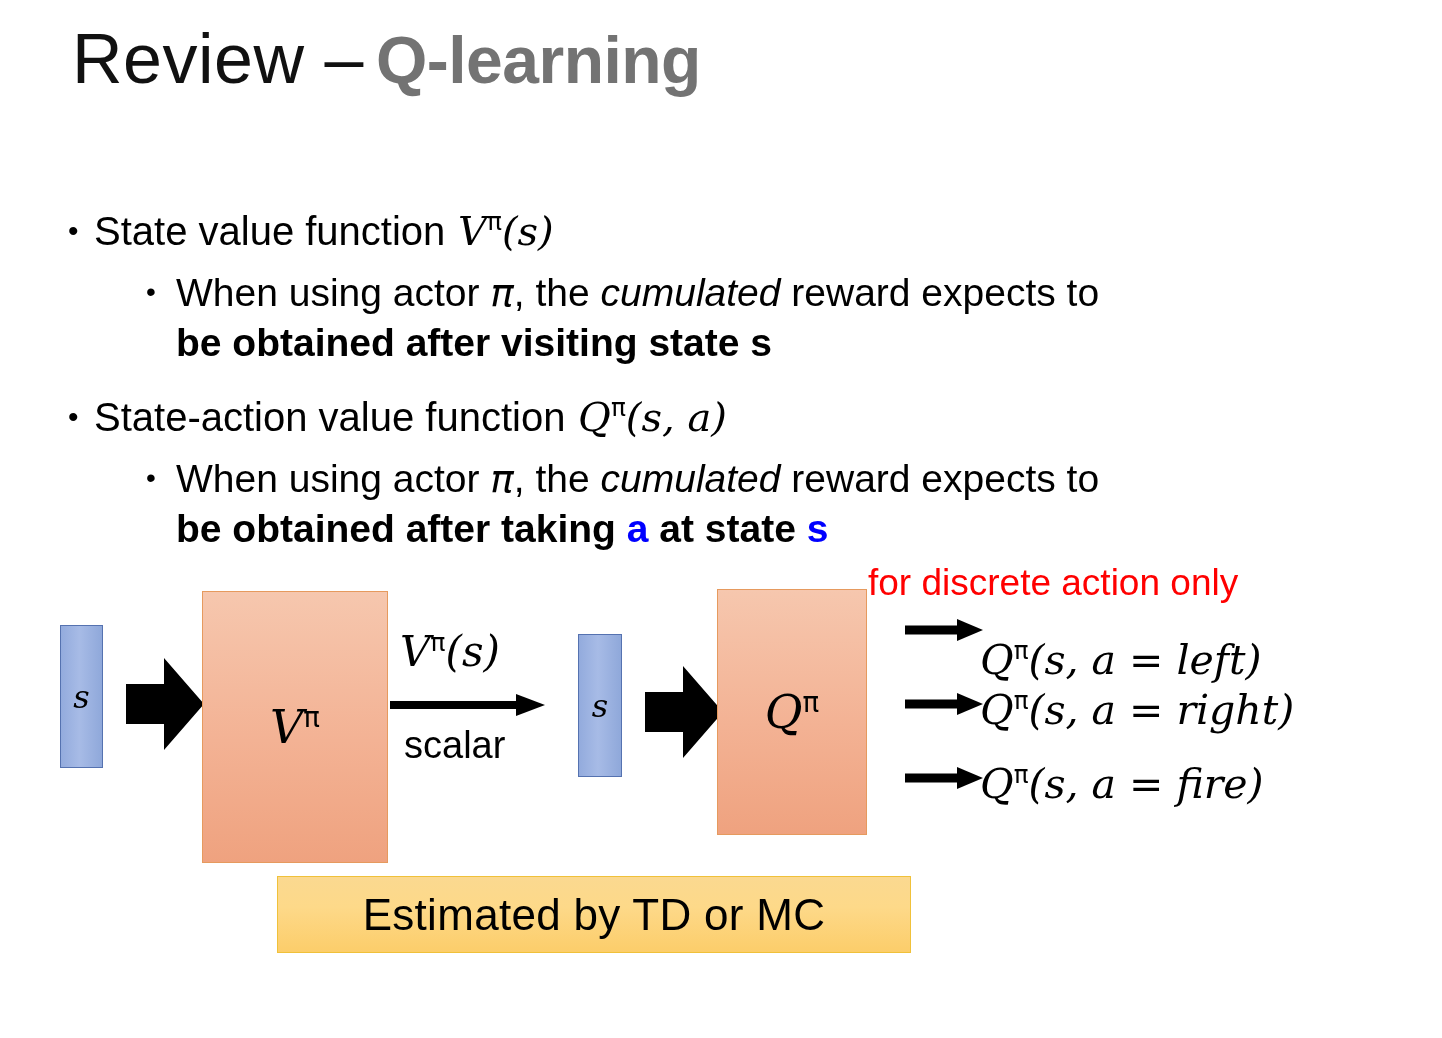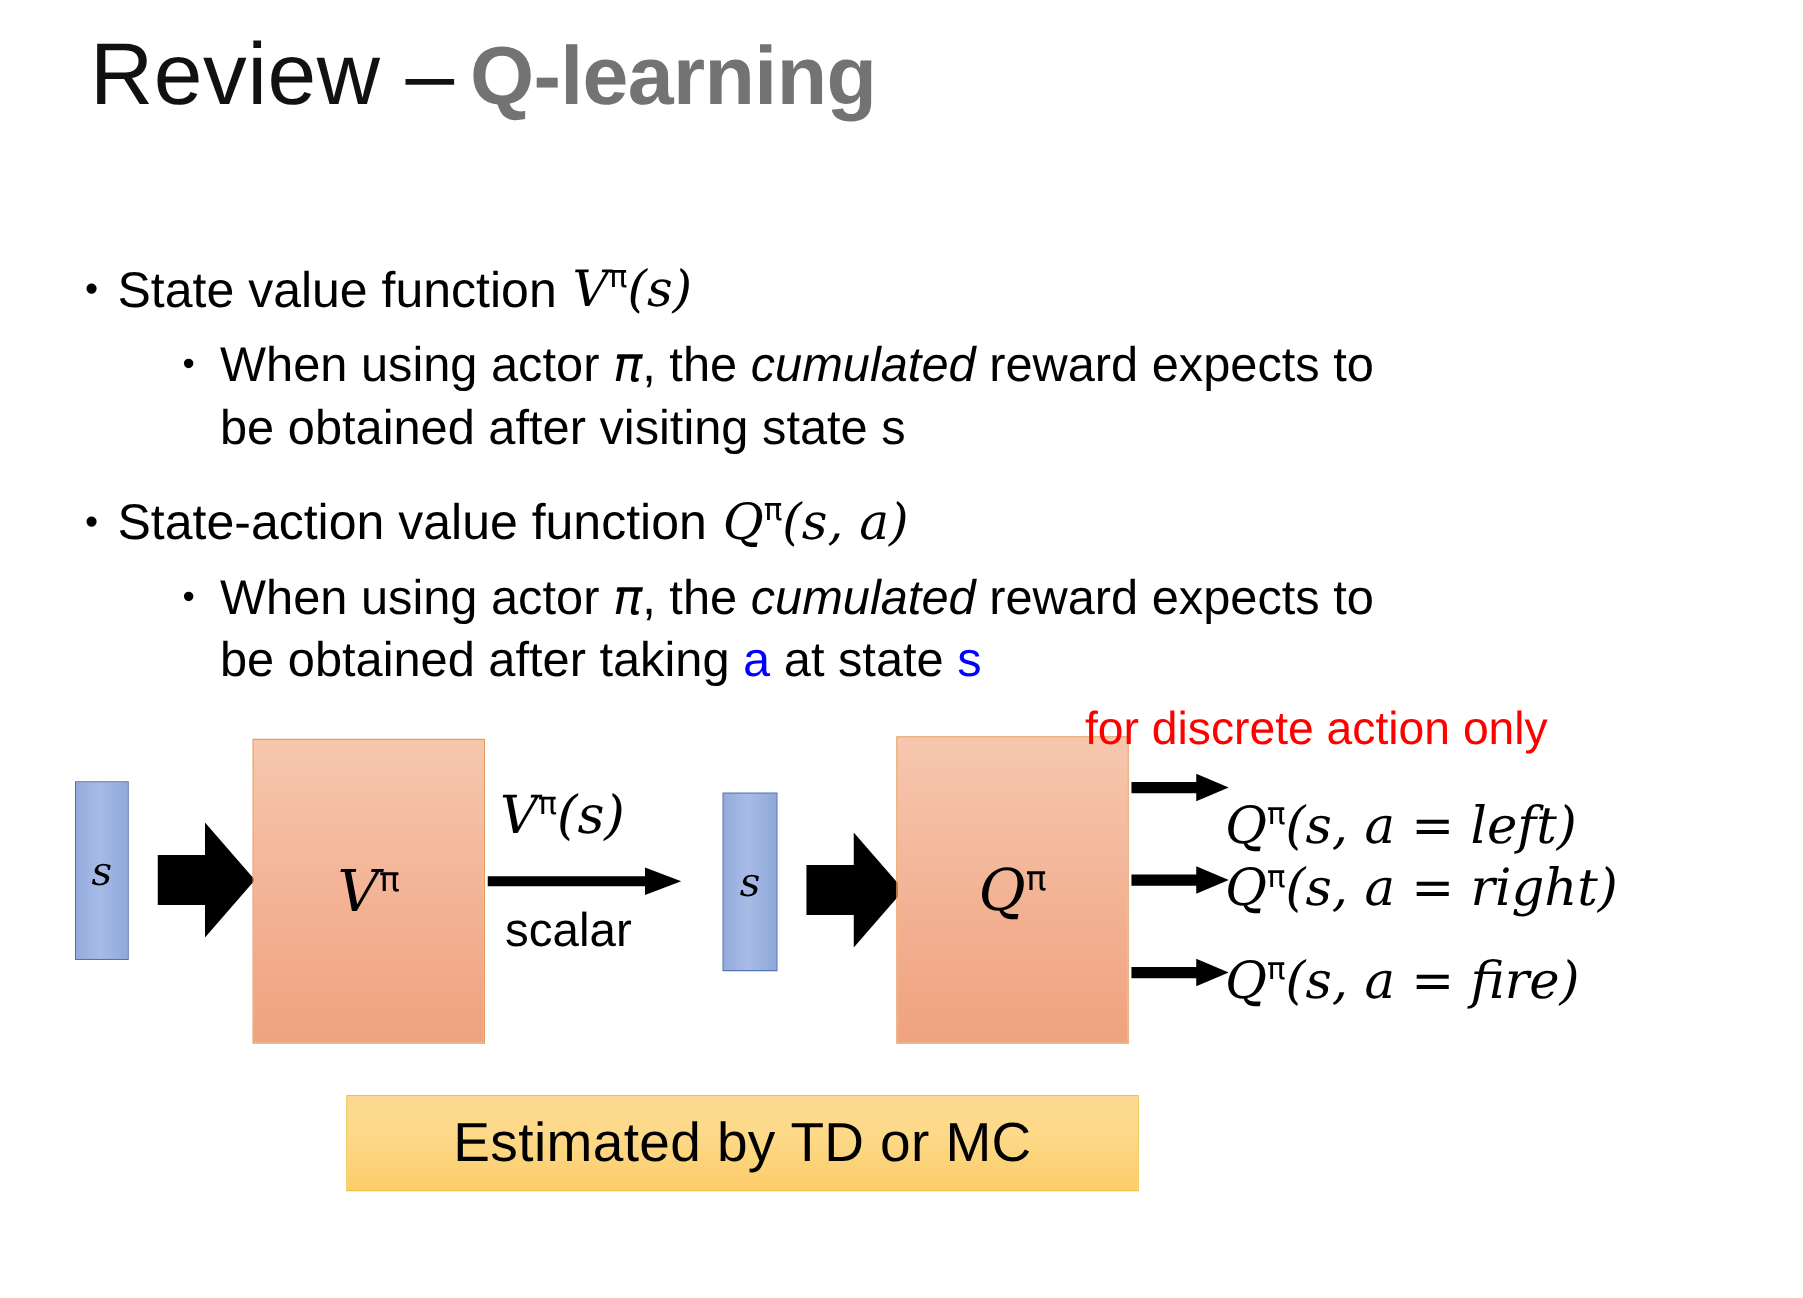--- a/index.html
+++ b/index.html
@@ -73,20 +73,21 @@
     width: 30px;
     font-size: 28px;
     vertical-align: 5px;
   }
   .bullet-l2 .l2body {
     display: inline;
   }
   .bullet-l2 .line2 {
     display: block;
     margin-left: 30px;
+    font-weight: bold;
   }
   .ital { font-style: italic; }
   .blue { color: #0000ff; }
 
   
   .math {
     font-family: "DejaVu Serif", "Liberation Serif", serif;
     font-style: italic;
   }
   .sup {
@@ -218,42 +219,42 @@
   <div id="diagram">
 
     <div class="sbox" style="left:60px; top:625px; width:43px; height:143px;">
       <span>s</span>
     </div>
 
     <svg class="blockarrow" style="left:126px; top:658px;" width="78" height="92" viewBox="0 0 78 92">
       <polygon points="0,26 38,26 38,0 78,46 38,92 38,66 0,66" fill="#000000"></polygon>
     </svg>
 
-    <div class="fnbox" style="left:202px; top:591px; width:186px; height:244px;">
+    <div class="fnbox" style="left:202px; top:591px; width:186px; height:272px;">
       <span class="sym">V<span class="sup">π</span></span>
     </div>
 
     <div class="lbl-out" style="left:400px; top:627px; font-size:42px;">V<span class="sup">π</span>(<span>s</span>)</div>
 
     <svg class="thinarrow" style="left:390px; top:693px;" width="155" height="24" viewBox="0 0 155 24">
       <line x1="0" y1="12" x2="128" y2="12" stroke="#000000" stroke-width="8"></line>
       <polygon points="126,1 155,12 126,23" fill="#000000"></polygon>
     </svg>
 
     <div class="lbl-plain" style="left:404px; top:724px;">scalar</div>
 
     <div class="sbox" style="left:578px; top:634px; width:44px; height:143px;">
       <span>s</span>
     </div>
 
     <svg class="blockarrow" style="left:645px; top:666px;" width="78" height="92" viewBox="0 0 78 92">
       <polygon points="0,26 38,26 38,0 78,46 38,92 38,66 0,66" fill="#000000"></polygon>
     </svg>
 
-    <div class="fnbox" style="left:717px; top:589px; width:186px; height:246px;">
+    <div class="fnbox" style="left:717px; top:589px; width:150px; height:246px;">
       <span class="sym">Q<span class="sup">π</span></span>
     </div>
 
     <div id="discrete-note" style="left:868px; top:562px;">for discrete action only</div>
 
     <svg class="thinarrow" style="left:905px; top:618px;" width="78" height="24" viewBox="0 0 78 24">
       <line x1="0" y1="12" x2="55" y2="12" stroke="#000000" stroke-width="9"></line>
       <polygon points="52,1 78,12 52,23" fill="#000000"></polygon>
     </svg>
     <svg class="thinarrow" style="left:905px; top:692px;" width="78" height="24" viewBox="0 0 78 24">

